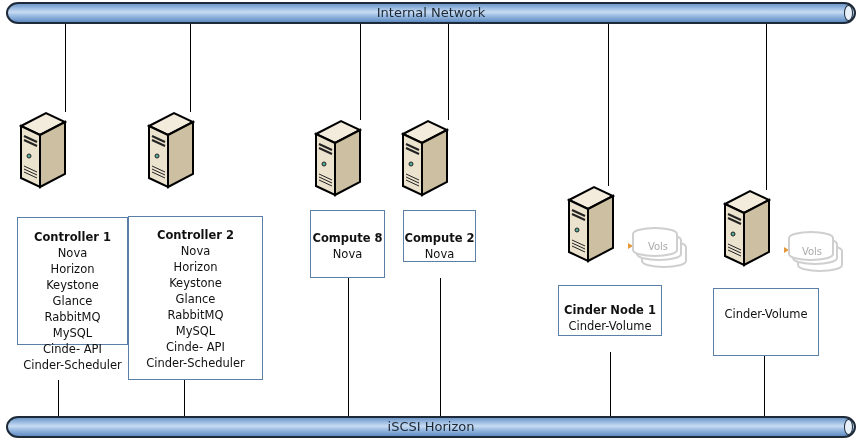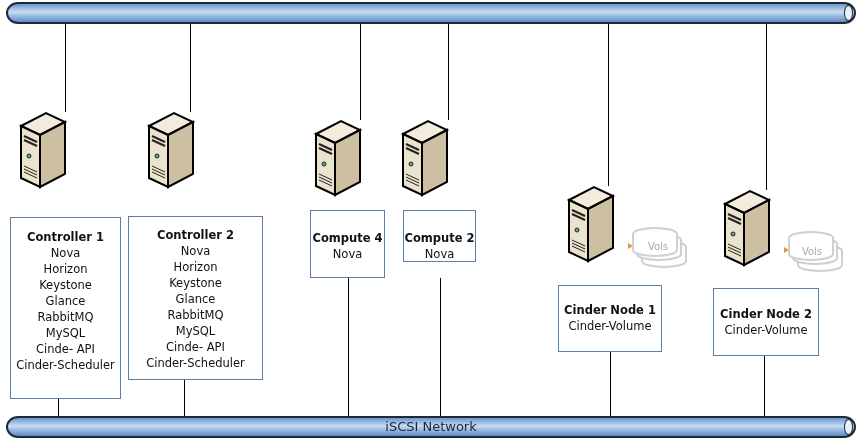--- a/index.html
+++ b/index.html
@@ -17,25 +17,26 @@
   .box { position: absolute; border: 1.5px solid #5b7fa6; background: #fff; box-sizing: border-box;
          text-align: center; font-size: 11.5px; color: #111; line-height: 16px; }
   .box .title { font-weight: bold; }
   .server { position: absolute; width: 50px; height: 80px; }
   .vols { position: absolute; width: 62px; height: 44px; }
 </style>
 </head>
 <body>
 
 <div class="pipe" style="top:2px;">
+  <div class="pipe-label">Internal Network</div>
   <div class="pipe-end"></div>
 </div>
 
 <div class="pipe" style="top:416px;">
-  <div class="pipe-label">iSCSI Network</div>
+  <div class="pipe-label">iSCSI Horizon</div>
   <div class="pipe-end"></div>
 </div>
 
 <div class="vline" style="left:65px; top:24px; height:88px;"></div>
 <div class="vline" style="left:190px; top:24px; height:88px;"></div>
 <div class="vline" style="left:360px; top:24px; height:96px;"></div>
 <div class="vline" style="left:448px; top:24px; height:96px;"></div>
 <div class="vline" style="left:608px; top:24px; height:162px;"></div>
 <div class="vline" style="left:766px; top:24px; height:166px;"></div>
 
@@ -128,21 +129,21 @@
   <polygon points="0,17 5,20 0,23" fill="#e39a3a"></polygon>
   <ellipse cx="36" cy="21" rx="22" ry="6" fill="#fff" stroke="#cfcfcf" stroke-width="2"></ellipse>
   <path d="M14,21 v14 a22,6 0 0 0 44,0 v-14" fill="#fff" stroke="#cfcfcf" stroke-width="2"></path>
   <ellipse cx="31" cy="14" rx="22" ry="6" fill="#fff" stroke="#cfcfcf" stroke-width="2"></ellipse>
   <path d="M9,14 v14 a22,6 0 0 0 44,0 v-14" fill="#fff" stroke="#cfcfcf" stroke-width="2"></path>
   <ellipse cx="27" cy="8" rx="22" ry="6" fill="#fff" stroke="#cfcfcf" stroke-width="2"></ellipse>
   <path d="M5,8 v16 a22,6 0 0 0 44,0 v-16" fill="#fff" stroke="#cfcfcf" stroke-width="2"></path>
 </svg>
 <div style="position:absolute; left:792px; top:246px; width:40px; text-align:center; font-size:10px; color:#aaa;">Vols</div>
 
-<div class="box" style="left:10px; top:217px; width:111px; height:182px; padding-top:11px;">
+<div class="box" style="left:17px; top:217px; width:111px; height:128px; padding-top:11px;">
   <div class="title">Controller 1</div>
   <div>Nova</div>
   <div>Horizon</div>
   <div>Keystone</div>
   <div>Glance</div>
   <div>RabbitMQ</div>
   <div>MySQL</div>
   <div>Cinde- API</div>
   <div>Cinder-Scheduler</div>
 </div>
@@ -153,30 +154,29 @@
   <div>Horizon</div>
   <div>Keystone</div>
   <div>Glance</div>
   <div>RabbitMQ</div>
   <div>MySQL</div>
   <div>Cinde- API</div>
   <div>Cinder-Scheduler</div>
 </div>
 
 <div class="box" style="left:310px; top:210px; width:75px; height:68px; padding-top:19px;">
-  <div class="title">Compute 4</div>
+  <div class="title">Compute 8</div>
   <div>Nova</div>
 </div>
 
 <div class="box" style="left:403px; top:210px; width:73px; height:52px; padding-top:19px;">
   <div class="title">Compute 2</div>
   <div>Nova</div>
 </div>
 
-<div class="box" style="left:558px; top:285px; width:104px; height:67px; padding-top:16px;">
+<div class="box" style="left:558px; top:285px; width:104px; height:51px; padding-top:16px;">
   <div class="title">Cinder Node 1</div>
   <div>Cinder-Volume</div>
 </div>
 
 <div class="box" style="left:713px; top:288px; width:106px; height:68px; padding-top:17px;">
-  <div class="title">Cinder Node 2</div>
   <div>Cinder-Volume</div>
 </div>
 
 </body></html>

